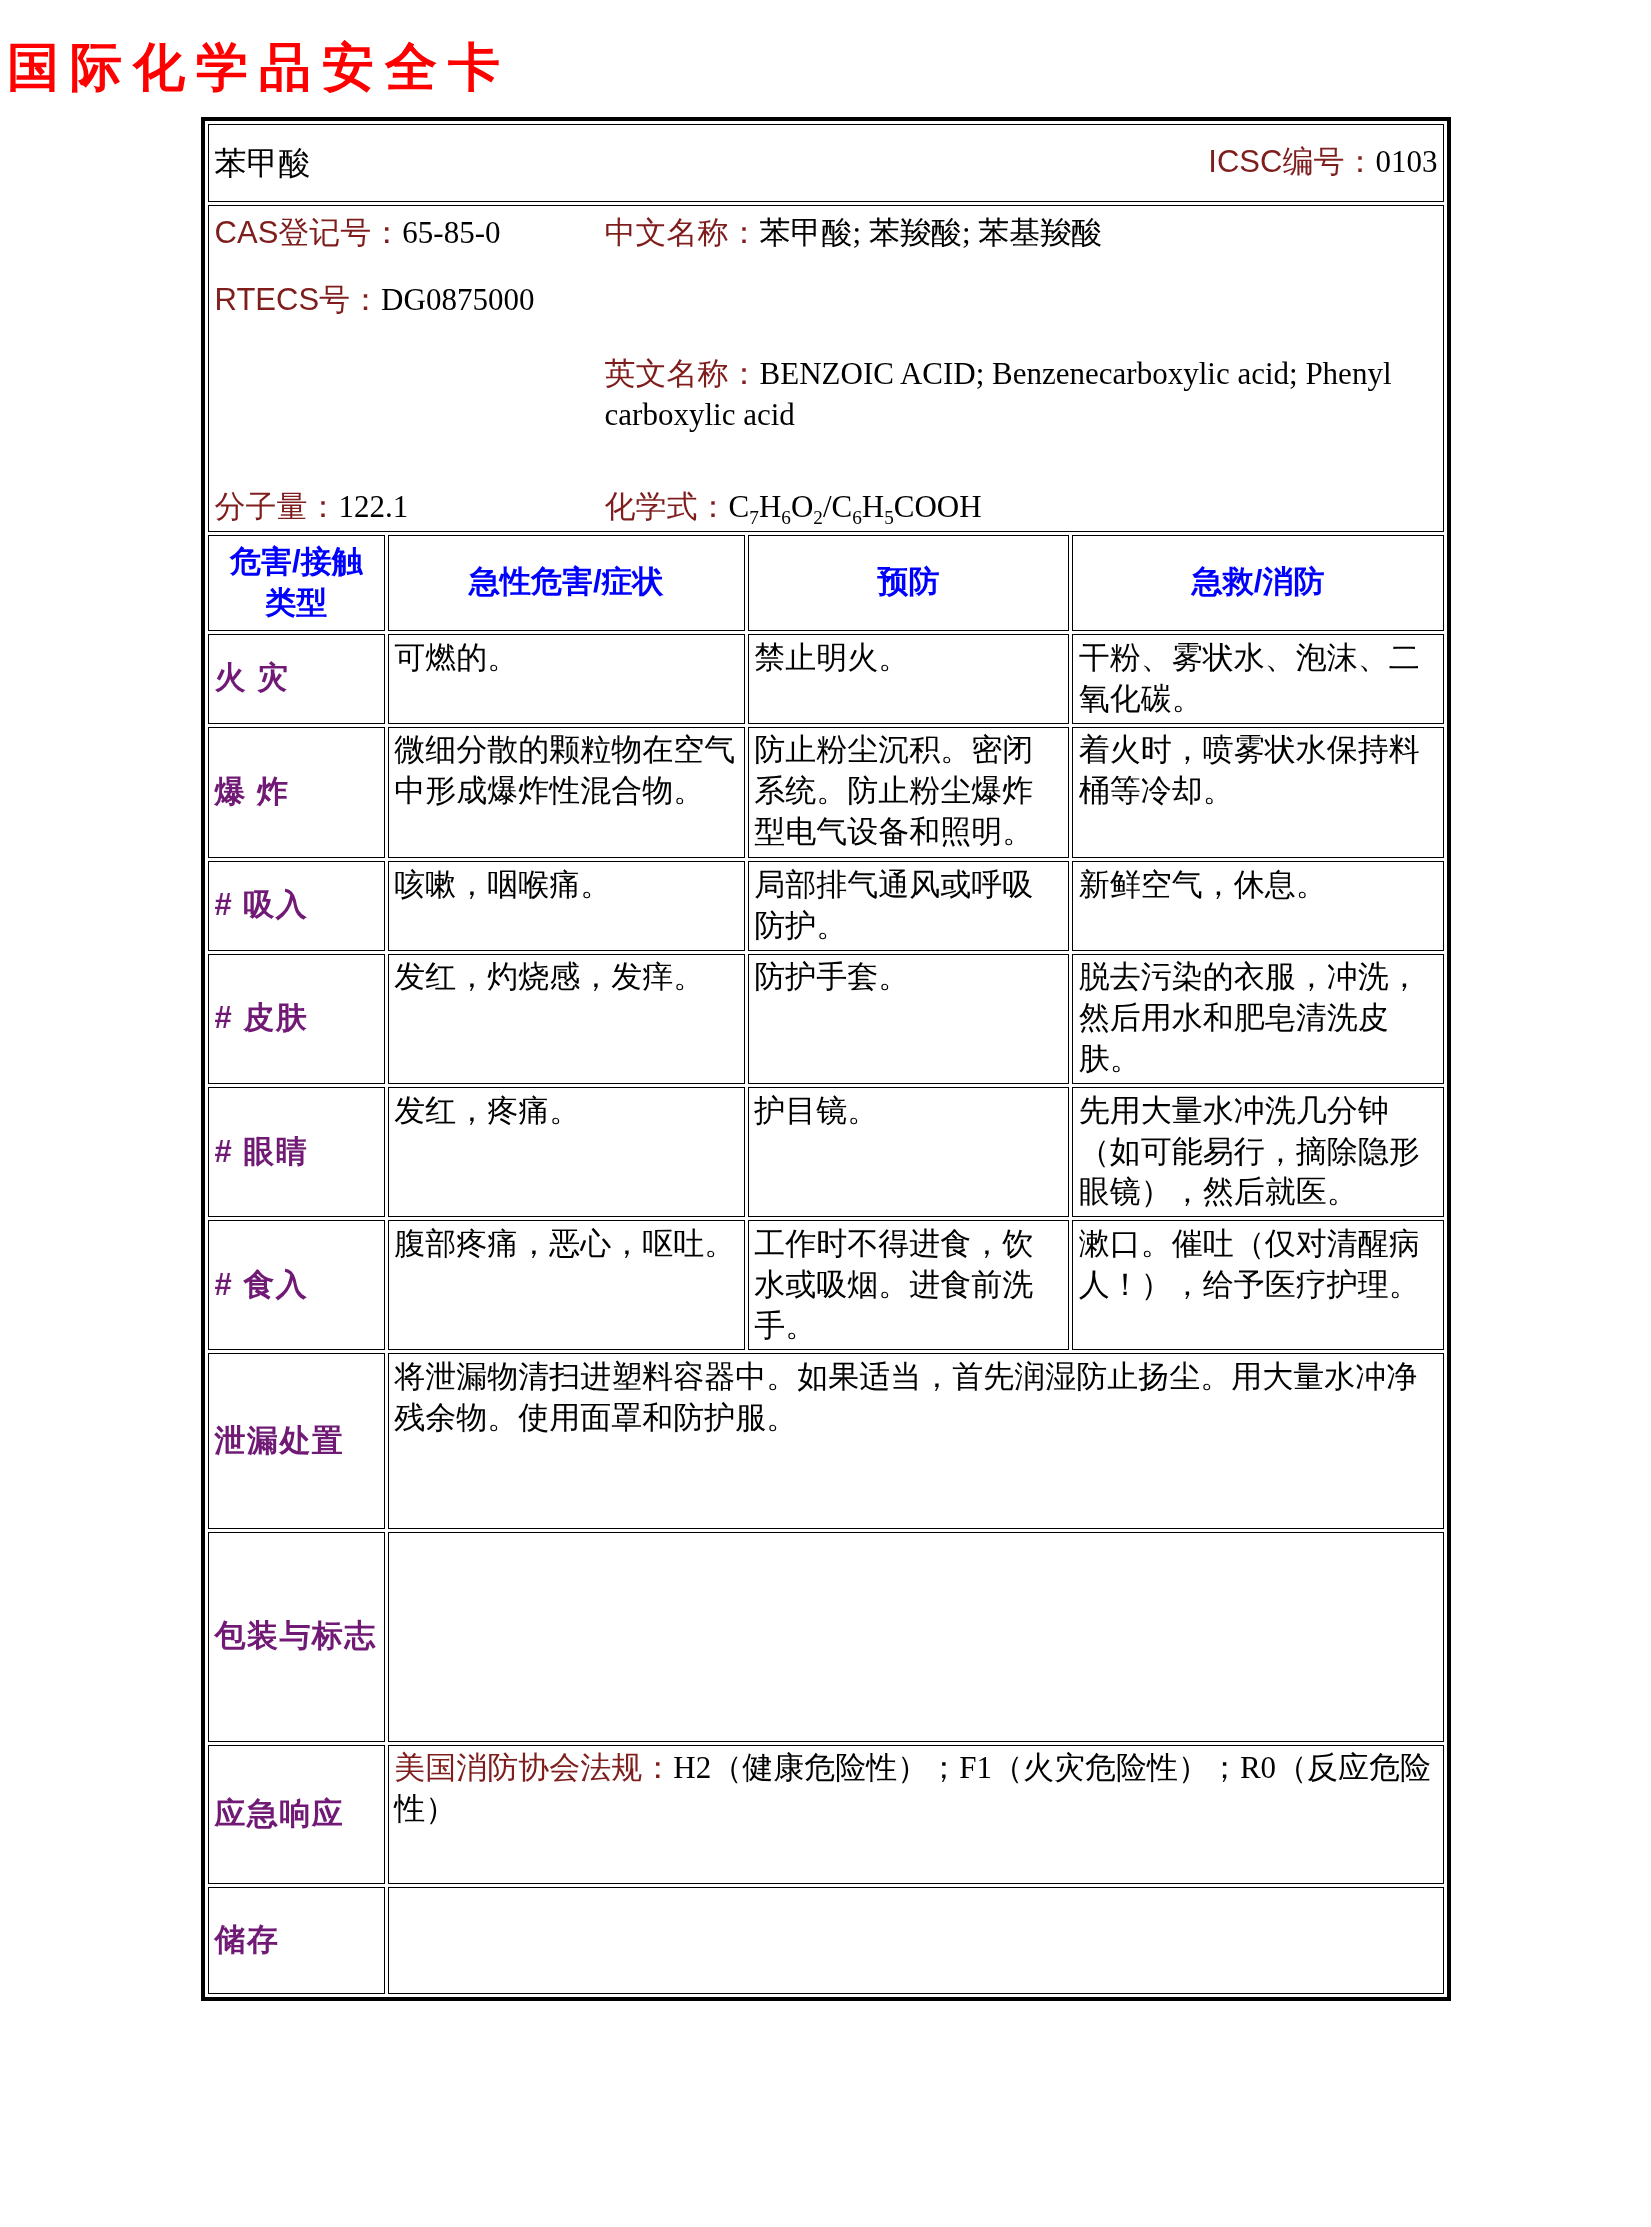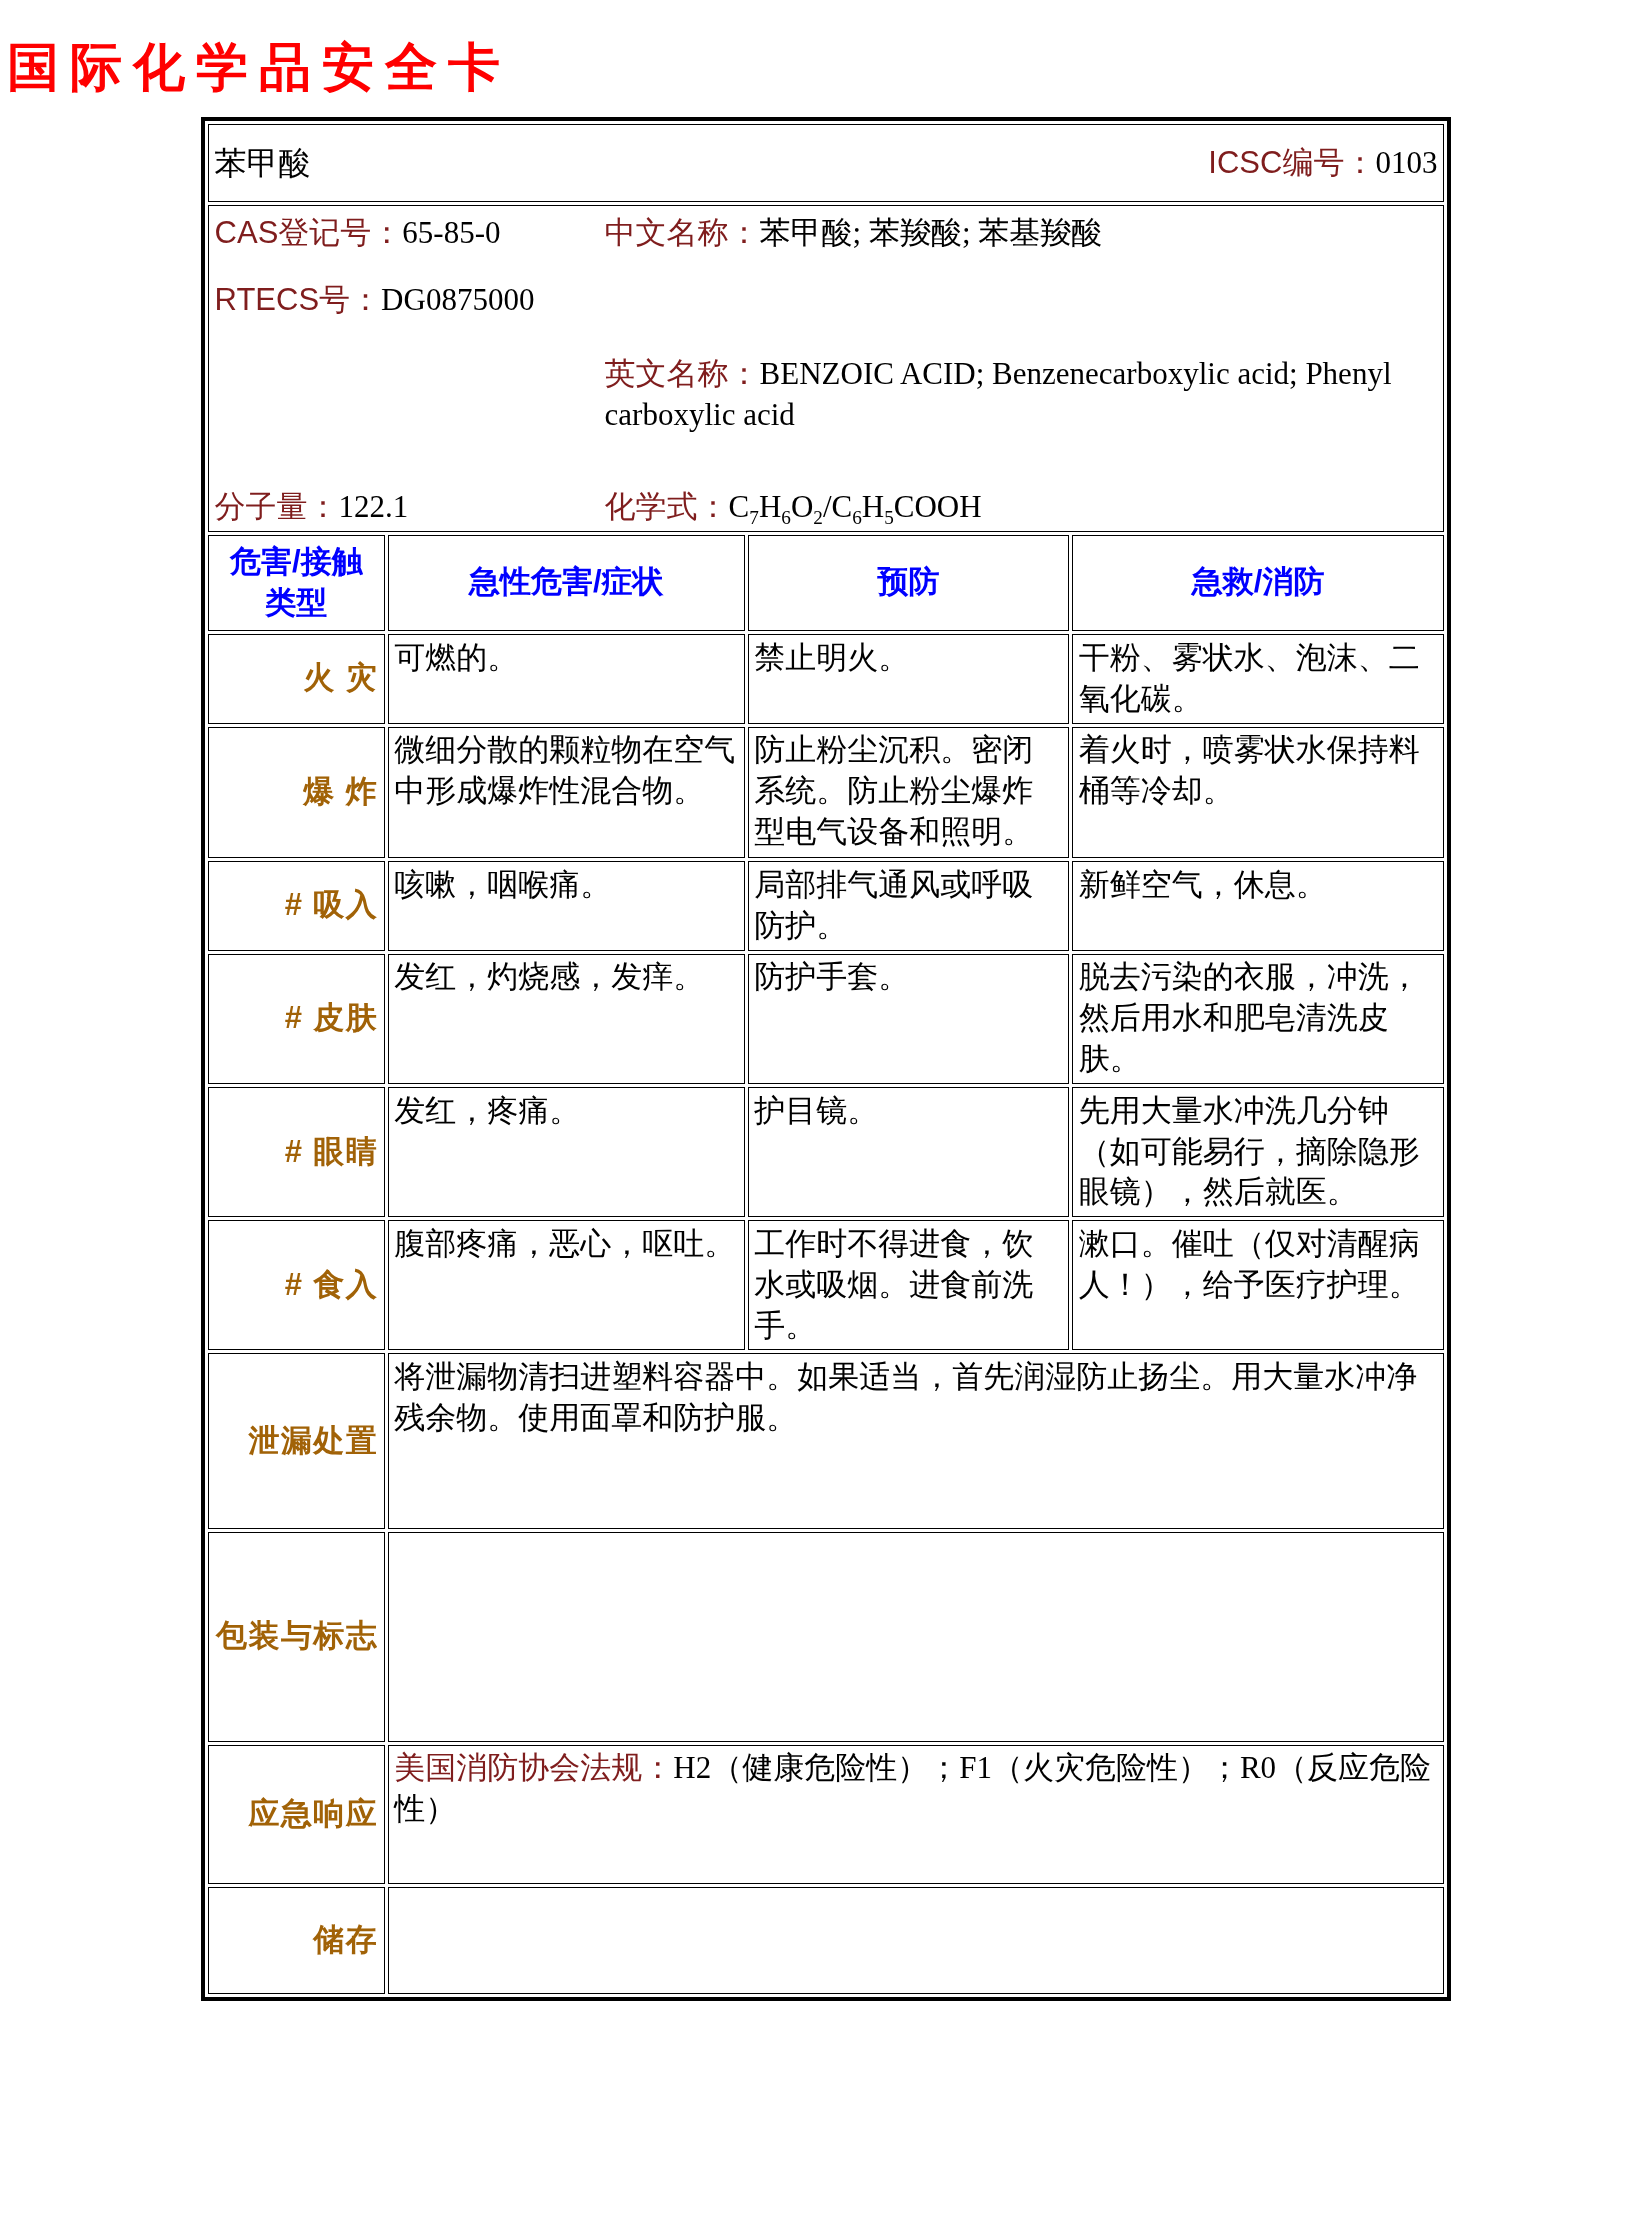--- a/index.html
+++ b/index.html
@@ -29,42 +29,42 @@
     border:1.4px solid #000;
     padding:2.8px 5.6px;
     font-size:31px;
     line-height:1.32;
     vertical-align:top;
     word-break:break-word;
     background:#fff;
   }
   td.label-cell{
     vertical-align:middle;
-    text-align:right;
-    color:#a16207;
+    text-align:left;
+    color:#701a75;
     font-weight:bold;
     font-family:"Liberation Sans", sans-serif;
     font-size:31px;
     letter-spacing:1.4px;
   }
   td.col-header{
     vertical-align:middle;
     text-align:center;
     color:#0000ff;
     font-weight:bold;
     font-family:"Liberation Sans", sans-serif;
     font-size:31px;
   }
   .blue-label{
     color:#7f1d1d;
     font-weight:normal;
     font-family:"Liberation Sans", sans-serif;
   }
   .top-row-cell{vertical-align:middle;}
-  .top-row-inner{display:flex;justify-content:space-between;align-items:flex-end;}
+  .top-row-inner{display:flex;justify-content:space-between;align-items:flex-start;}
   .substance{font-size:32px;}
   .icsc{font-size:31px;}
   .icsc .num{color:#000;font-weight:normal;font-family:"Liberation Serif", serif;}
   .info-grid{display:grid;grid-template-columns:390px 1fr;row-gap:27px;padding-top:4.2px;}
   .info-grid .cellpart{min-height:39px;}
   .en-name{margin-top:5.6px;}
   .mw-line{margin-top:24px;}
   sub{font-size:62%;line-height:0;}
   
   tr.rh-title  td{height:70px;}

